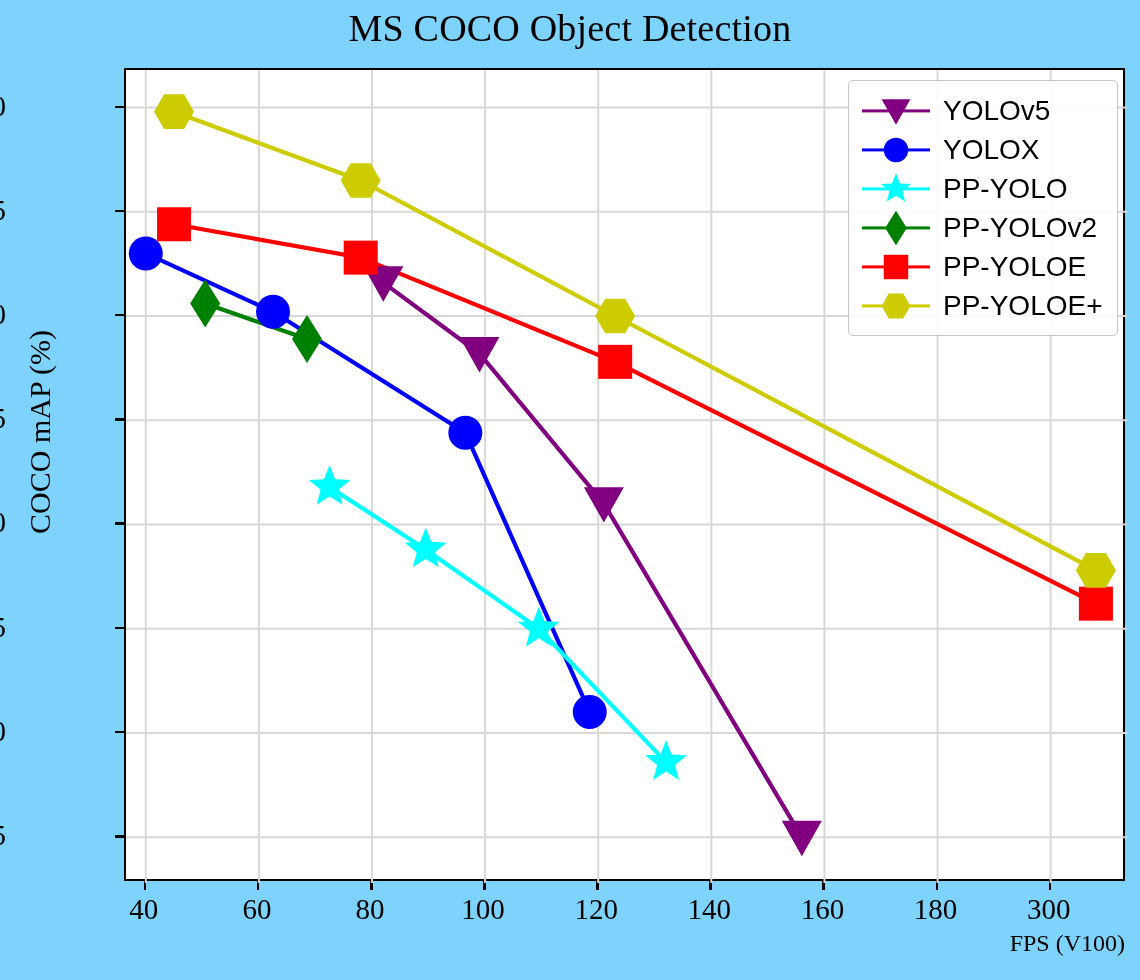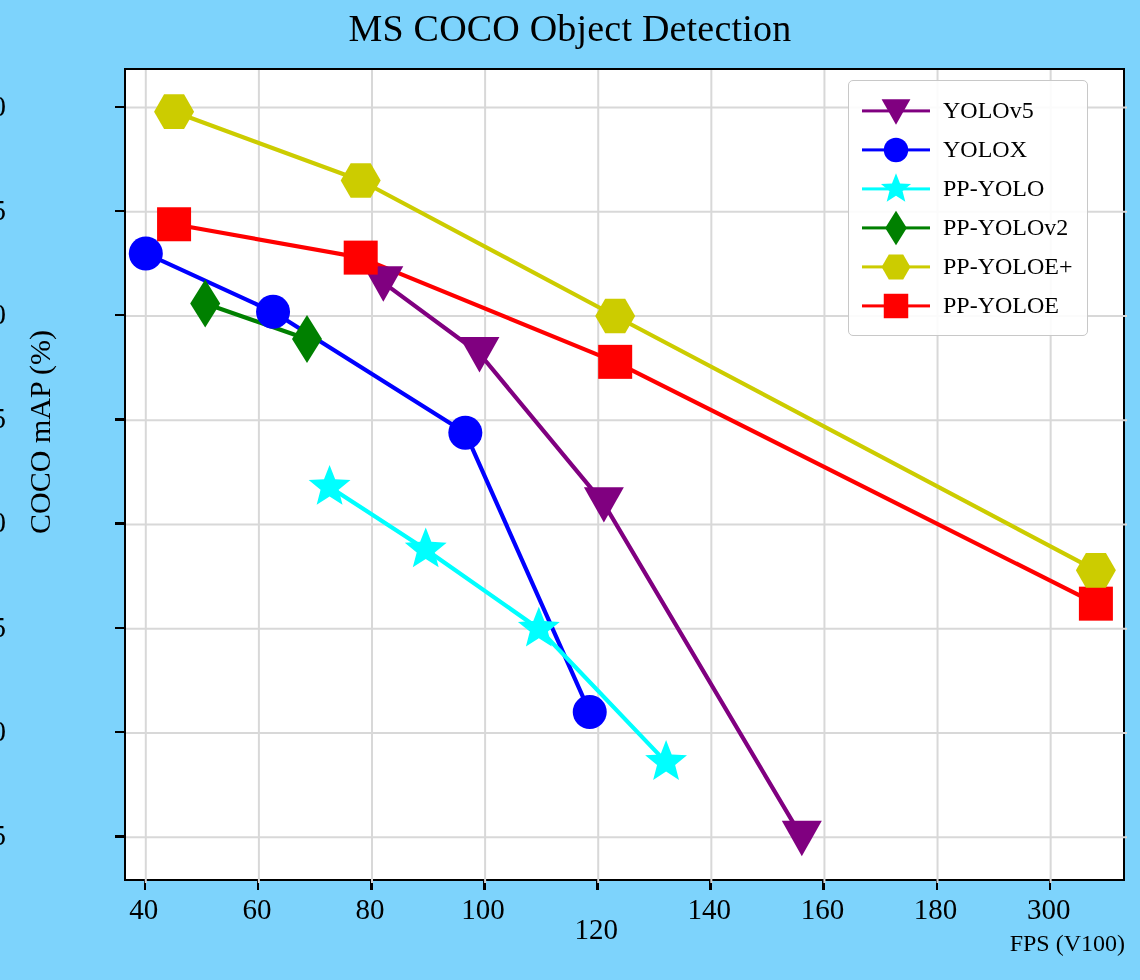--- a/index.html
+++ b/index.html
@@ -134,22 +134,22 @@
     height: 3.2px;
     transform: translateY(-50%);
   }
   .legend-sample .lg-mark {
     position: absolute;
     left: 50%;
     top: 50%;
     transform: translate(-50%, -50%);
   }
   .legend-text {
-    font-size: 24px;
-    font-family: Liberation Serif, serif;
+    font-size: 28px;
+    font-family: Liberation Sans, sans-serif;
     color: #000000;
     white-space: nowrap;
     padding-left: 10px;
   }
 </style>
 </head>
 <body>
 
 <div id="figure">
 
@@ -178,21 +178,21 @@
     </div>
   <div id="x-ticks">
       <div class="tick-label-x" style="left: 143.794px;">40</div>
       <div class="tick-mark-x" style="left: 143.794px;"></div>
       <div class="tick-label-x" style="left: 256.901px;">60</div>
       <div class="tick-mark-x" style="left: 256.901px;"></div>
       <div class="tick-label-x" style="left: 370.008px;">80</div>
       <div class="tick-mark-x" style="left: 370.008px;"></div>
       <div class="tick-label-x" style="left: 483.116px;">100</div>
       <div class="tick-mark-x" style="left: 483.116px;"></div>
-      <div class="tick-label-x" style="left: 596.223px; margin-top: 20px;">120</div>
+      <div class="tick-label-x" style="left: 596.223px;">120</div>
       <div class="tick-mark-x" style="left: 596.223px;"></div>
       <div class="tick-label-x" style="left: 709.331px;">140</div>
       <div class="tick-mark-x" style="left: 709.331px;"></div>
       <div class="tick-label-x" style="left: 822.438px;">160</div>
       <div class="tick-mark-x" style="left: 822.438px;"></div>
       <div class="tick-label-x" style="left: 935.545px;">180</div>
       <div class="tick-mark-x" style="left: 935.545px;"></div>
       <div class="tick-label-x" style="left: 1048.65px;">300</div>
       <div class="tick-mark-x" style="left: 1048.65px;"></div>
     </div>
@@ -285,31 +285,31 @@
         <div class="legend-sample">
           <div class="lg-line" style="background: rgb(0, 128, 0);"></div>
           <svg width="50" height="50" viewBox="0 0 50 50" class="lg-mark">
             <polygon points="25,7.719999999999999 35.8,25 25,42.28 14.200000000000001,25" fill="#008000"></polygon>
           </svg>
         </div>
         <div class="legend-text">PP-YOLOv2</div>
       </div>
       <div class="legend-row">
         <div class="legend-sample">
+          <div class="lg-line" style="background: rgb(255, 0, 0);"></div>
+          <svg width="50" height="50" viewBox="0 0 50 50" class="lg-mark">
+            <rect x="12.76" y="12.76" width="24.48" height="24.48" fill="#ff0000"></rect>
+          </svg>
+        </div>
+        <div class="legend-text">PP-YOLOE</div>
+      </div>
+      <div class="legend-row">
+        <div class="legend-sample">
           <div class="lg-line" style="background: rgb(204, 204, 0);"></div>
           <svg width="50" height="50" viewBox="0 0 50 50" class="lg-mark">
             <polygon points="39.4,25 32.2,37.47076581449591 17.800000000000004,37.47076581449592 10.600000000000001,25 17.799999999999994,12.52923418550409 32.2,12.529234185504086" fill="#cccc00"></polygon>
           </svg>
         </div>
         <div class="legend-text">PP-YOLOE+</div>
       </div>
-      <div class="legend-row">
-        <div class="legend-sample">
-          <div class="lg-line" style="background: rgb(255, 0, 0);"></div>
-          <svg width="50" height="50" viewBox="0 0 50 50" class="lg-mark">
-            <rect x="12.76" y="12.76" width="24.48" height="24.48" fill="#ff0000"></rect>
-          </svg>
-        </div>
-        <div class="legend-text">PP-YOLOE</div>
-      </div>
     </div>
 
 </div>
 
 </body></html>

